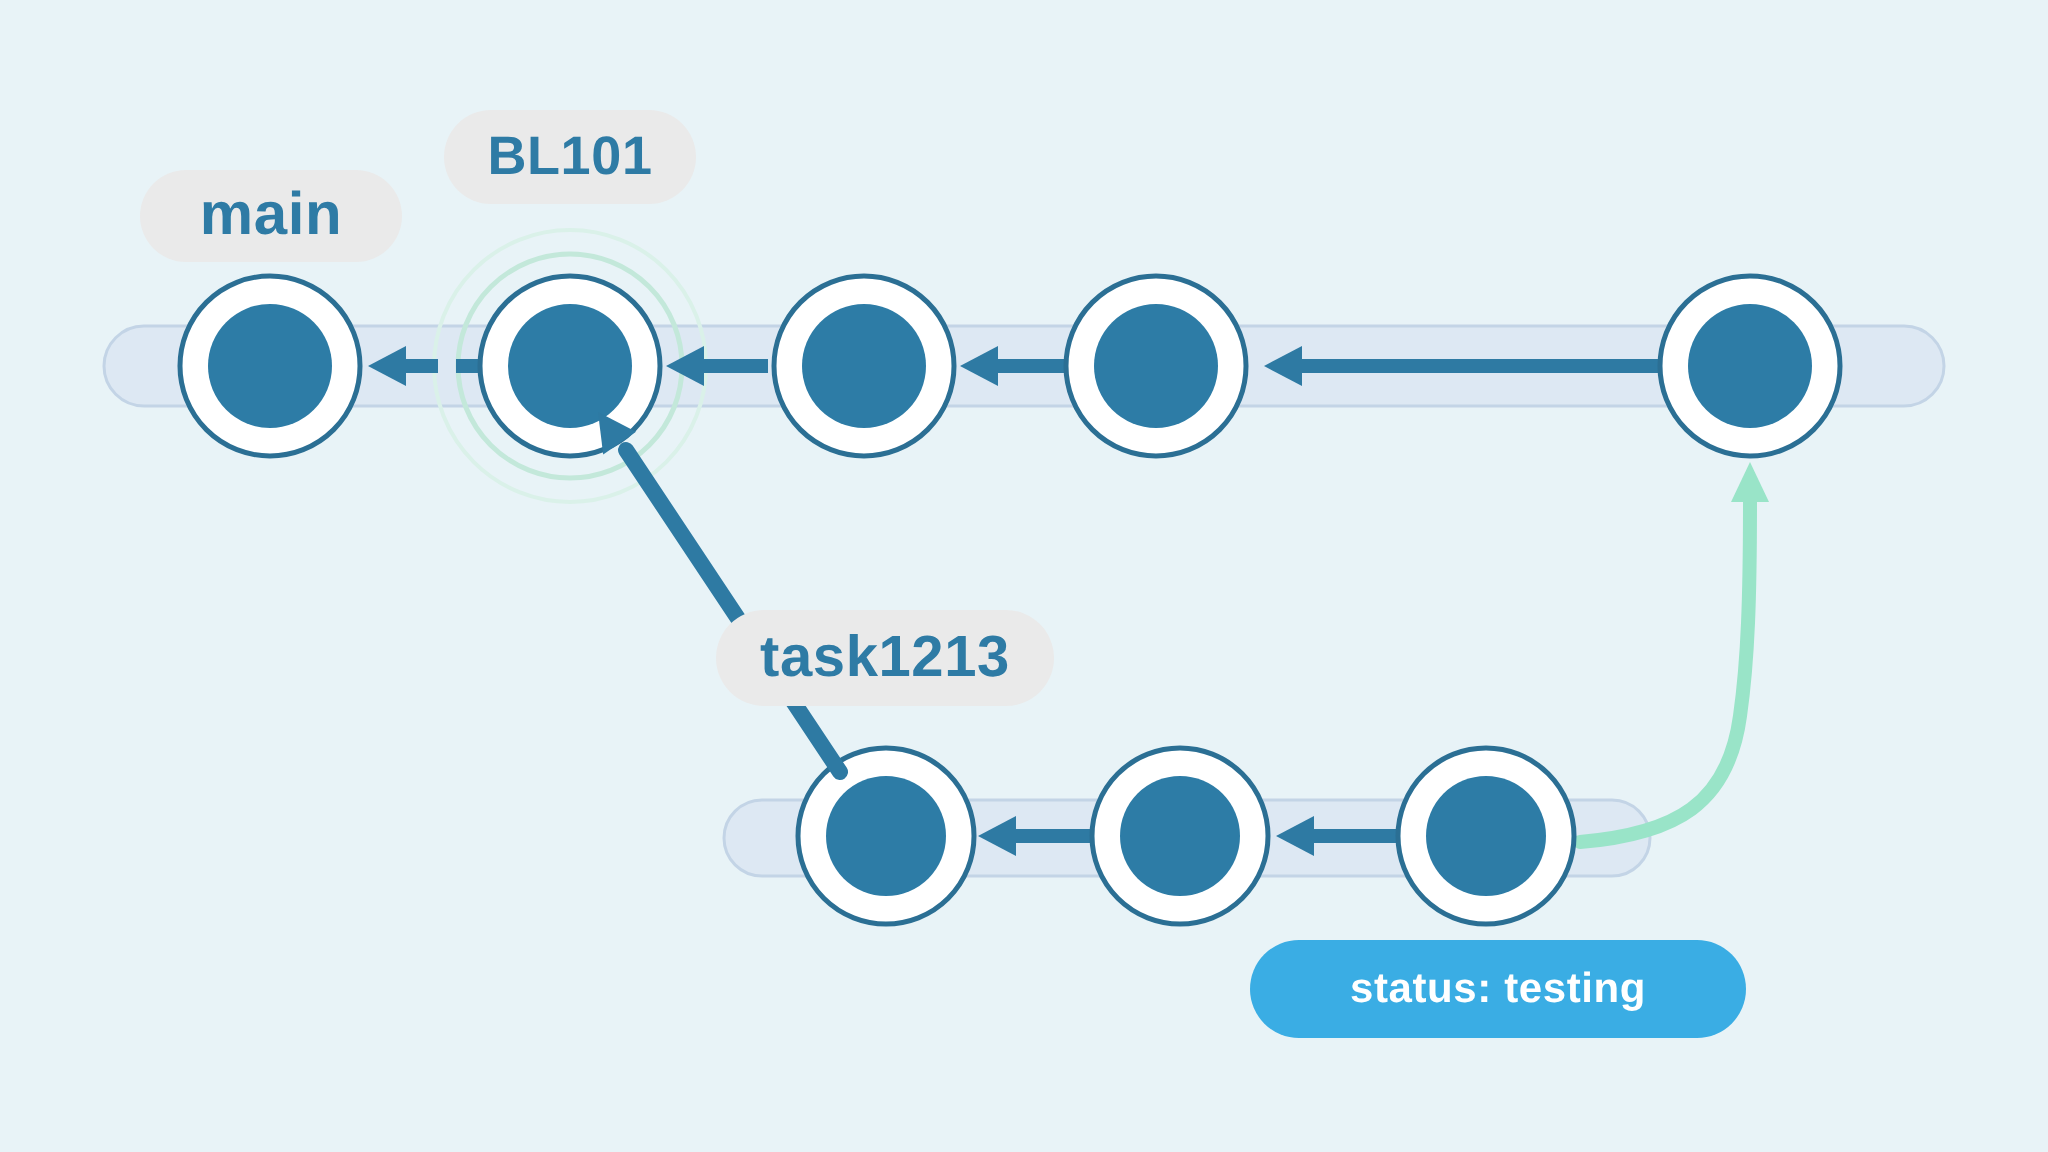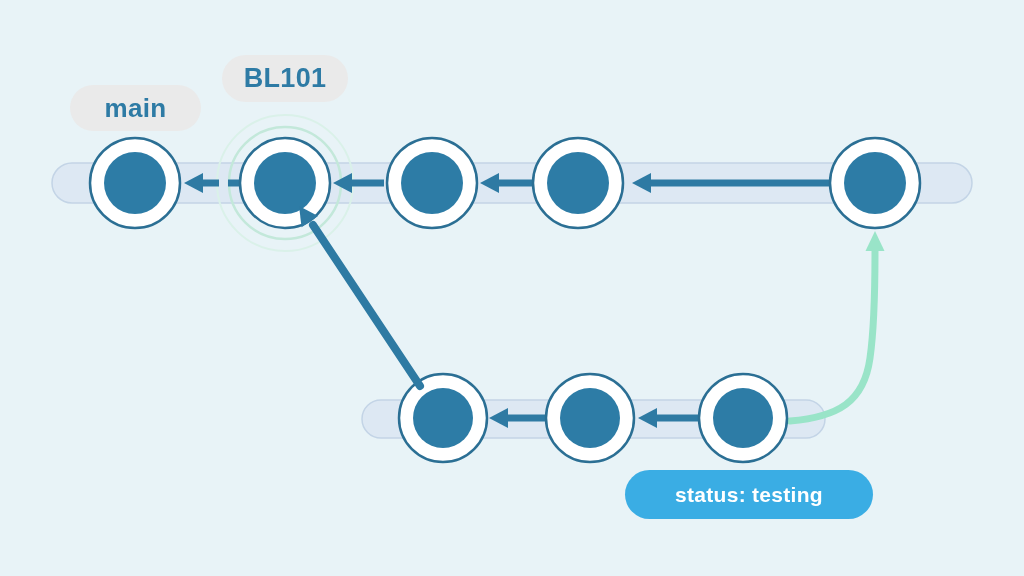--- a/index.html
+++ b/index.html
@@ -17,21 +17,21 @@
   }
   .stage{position:relative;width:1024px;height:576px;}
   .stage svg{position:absolute;left:0;top:0;z-index:1;}
   .pill{
     position:absolute;z-index:3;
     display:flex;align-items:center;justify-content:center;
     border-radius:999px;font-weight:700;letter-spacing:.3px;
     user-select:none;
   }
   .branch-label{background:var(--label-bg);color:var(--label-text);}
-  .pill-main   {left:70px;  top:85px;  width:131px; height:46px; font-size:26px;}
+  .pill-main   {left:70px;  top:85px;  width:131px; height:46px; font-size:30px;}
   .pill-bl101  {left:222px; top:55px;  width:126px; height:47px; font-size:27px;}
   .pill-task   {left:358px; top:305px; width:169px; height:48px; font-size:29px;}
   .pill-status {
     left:625px; top:470px; width:248px; height:49px; font-size:21px;
     background:var(--status-bg);color:var(--status-text);
   }
 </style>
 </head>
 <body>
 
@@ -115,16 +115,17 @@
     <g>
       <line x1="420" y1="386" x2="313" y2="225" style="stroke:var(--arrow);stroke-width:8;stroke-linecap:round"></line>
       <polygon points="299,206 318,215.9 301.6,227.3" style="fill:var(--arrow)"></polygon>
     </g>
   </svg>
 
   <div class="pill branch-label pill-main">main</div>
 
   <div class="pill branch-label pill-bl101">BL101</div>
 
+  <div class="pill branch-label pill-task">task1213</div>
 
   <div class="pill pill-status">status: testing</div>
 
 </div>
 
 </body></html>

